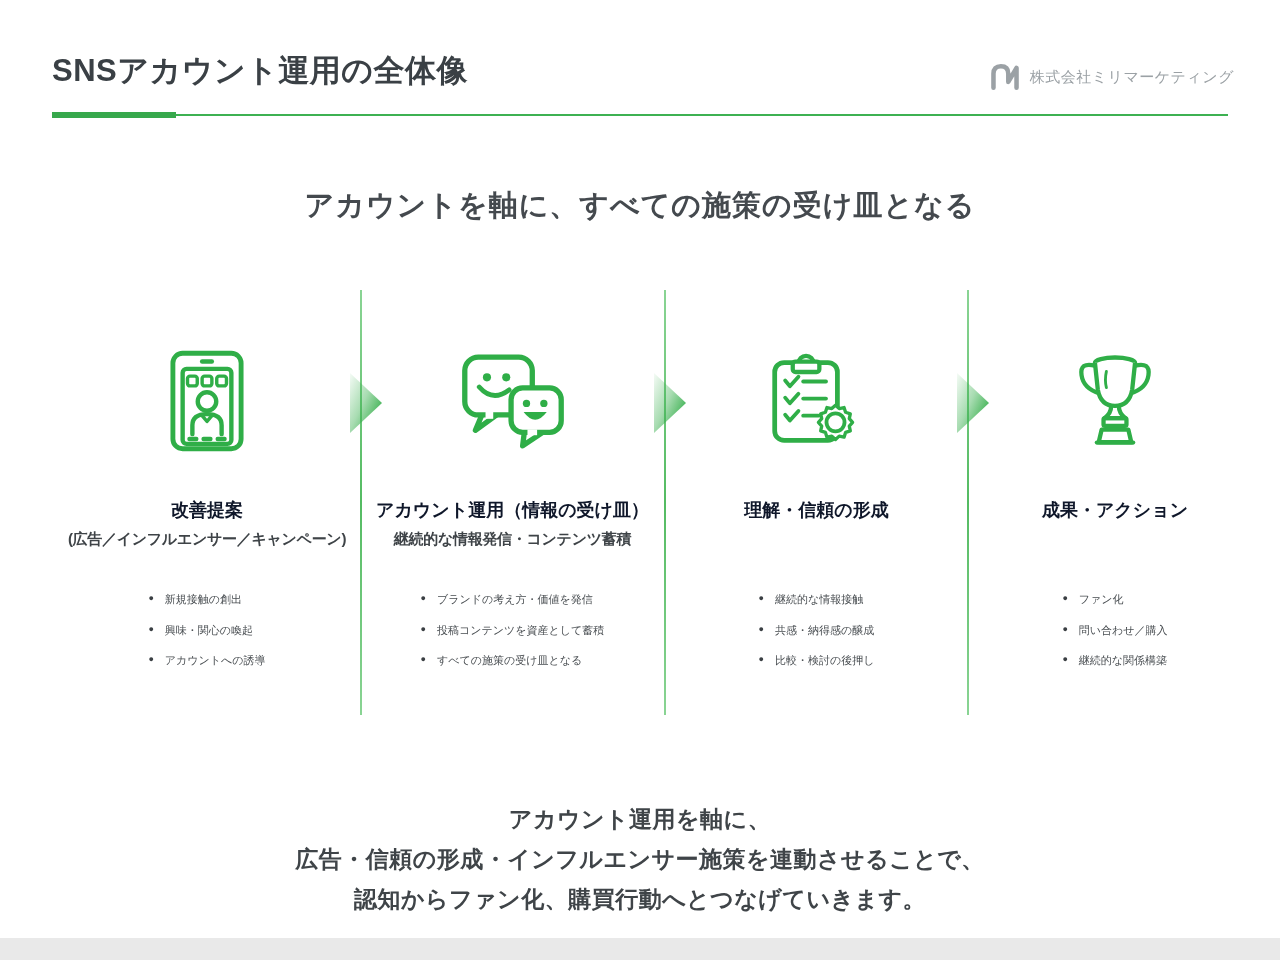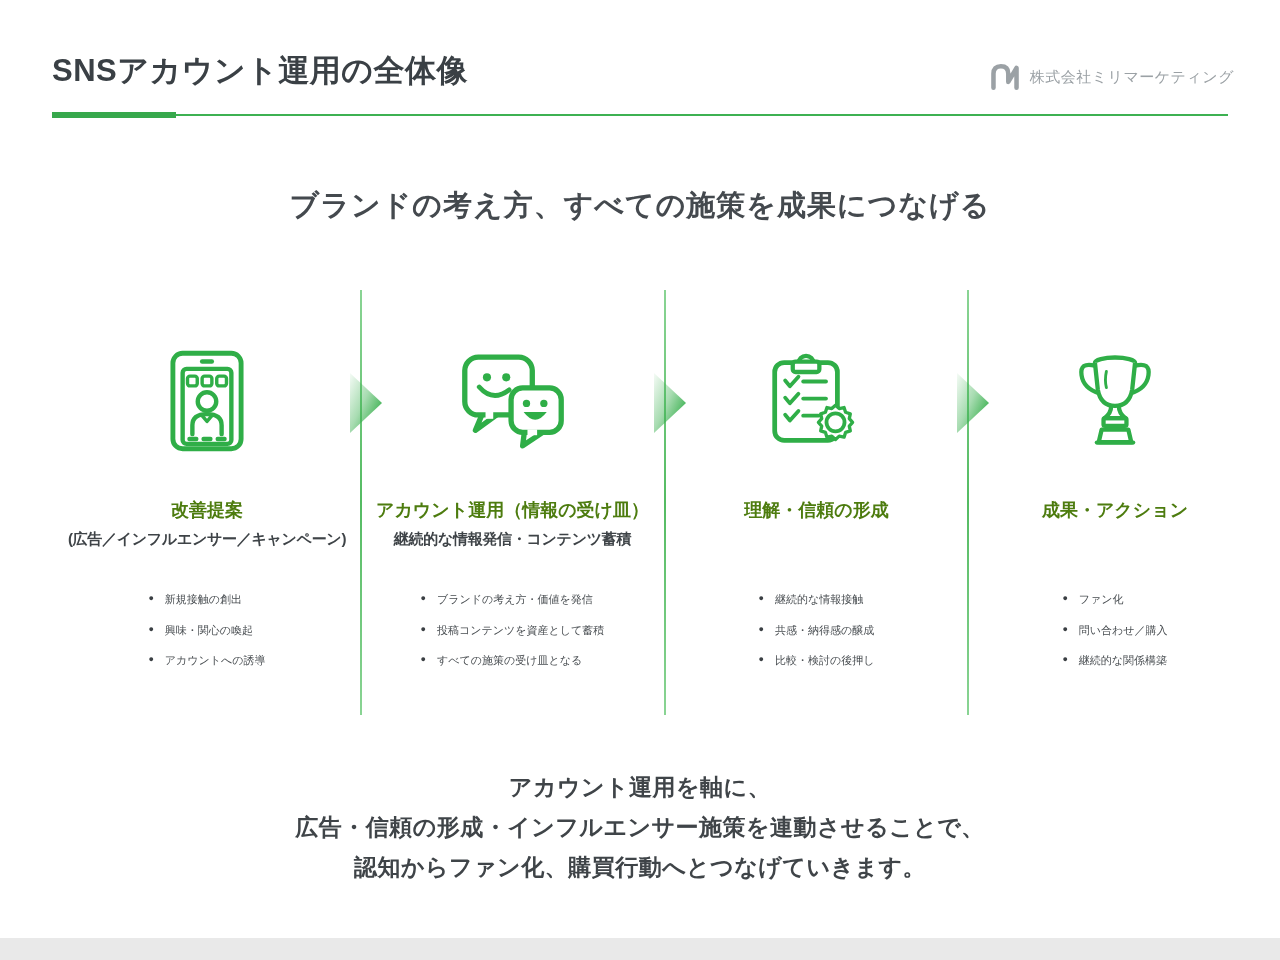--- a/index.html
+++ b/index.html
@@ -55,39 +55,39 @@
   .c2 { left:361px; width:303px; }
   .c3 { left:666px; width:301px; }
   .c4 { left:969px; width:265px;padding-left:27px; }
 
   .icon-wrap {
     height:205px; padding-top:16px;
     display:flex; align-items:center; justify-content:center;
   }
   .titles { height:89px; }
   .col-title {
-    font-size:18px; font-weight:700; color:#4d7c0f; line-height:30px;
+    font-size:18px; font-weight:700; color:#0f172a; line-height:30px;
     white-space:nowrap;
   }
   .col-subtitle {
     font-size:15px; font-weight:700; color:#3e4347; line-height:28px;
     white-space:nowrap; letter-spacing:-0.3px;
   }
   .bullets { display:inline-block; text-align:left; list-style:none; }
   .bullets li {
     font-size:11px; color:#484d51; line-height:29.5px; white-space:nowrap;
   }
   .bullets li::before {
     content:"●"; font-size:9px; color:#3a3f43;
     vertical-align:2px; margin-right:11px;
   }
 
   
   .footer {
-    position:absolute; left:0; top:767px; width:100%;
+    position:absolute; left:0; top:799px; width:100%;
     text-align:center; font-size:23px; font-weight:700; color:#3f4448;
     line-height:40px; letter-spacing:0.5px;
   }
 
   .icon svg { display:block; }
 </style>
 </head>
 <body>
 
 <div class="slide">
@@ -100,21 +100,21 @@
         <path d="M5,30 L5,13 Q5,4 14,4 Q23,4 23,13 L23,23 L33,6 L33,30" stroke="#9ba1a5" stroke-width="5.5" stroke-linecap="round" stroke-linejoin="round"></path>
       </svg>
     </span>
     <span class="logo-text">株式会社ミリマーケティング</span>
   </div>
 
   <div class="title-rule">
     <div class="title-rule-accent"></div>
   </div>
 
-  <div class="main-heading">ブランドの考え方、すべての施策を成果につなげる</div>
+  <div class="main-heading">アカウントを軸に、すべての施策の受け皿となる</div>
 
   <div class="diagram">
 
     <div class="divider d1">
       <div class="arrow-right"></div>
     </div>
     <div class="divider d2">
       <div class="arrow-right"></div>
     </div>
     <div class="divider d3">

